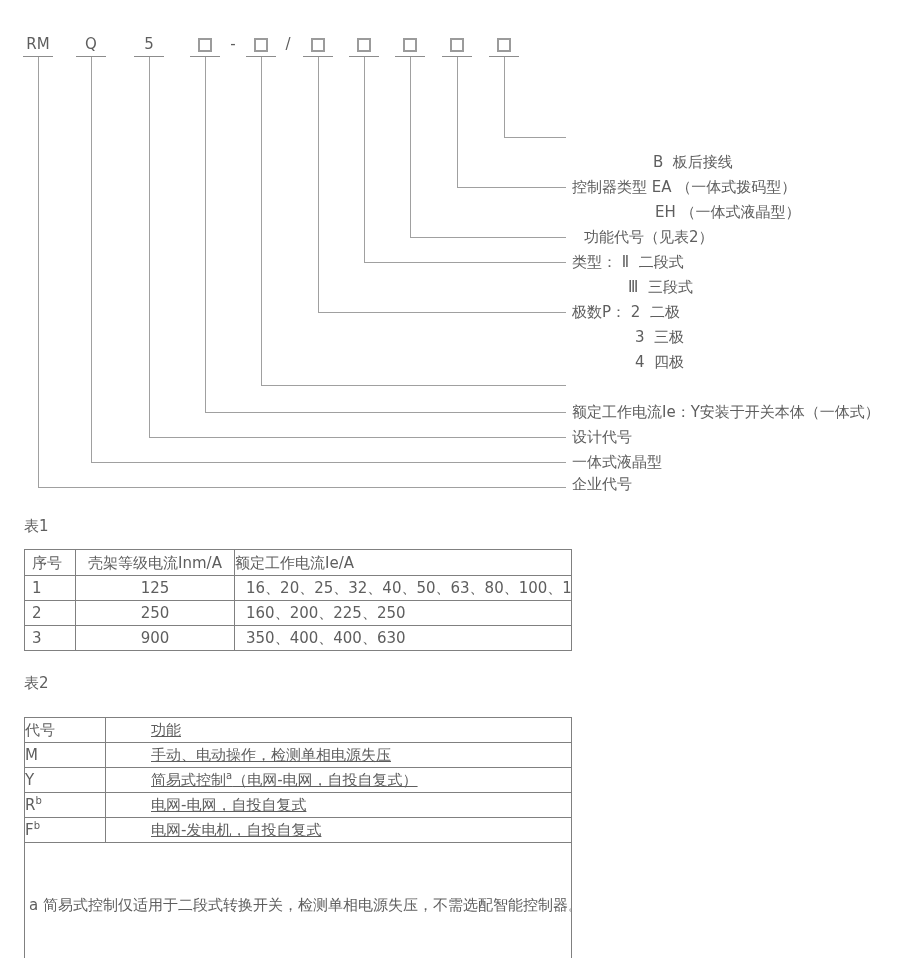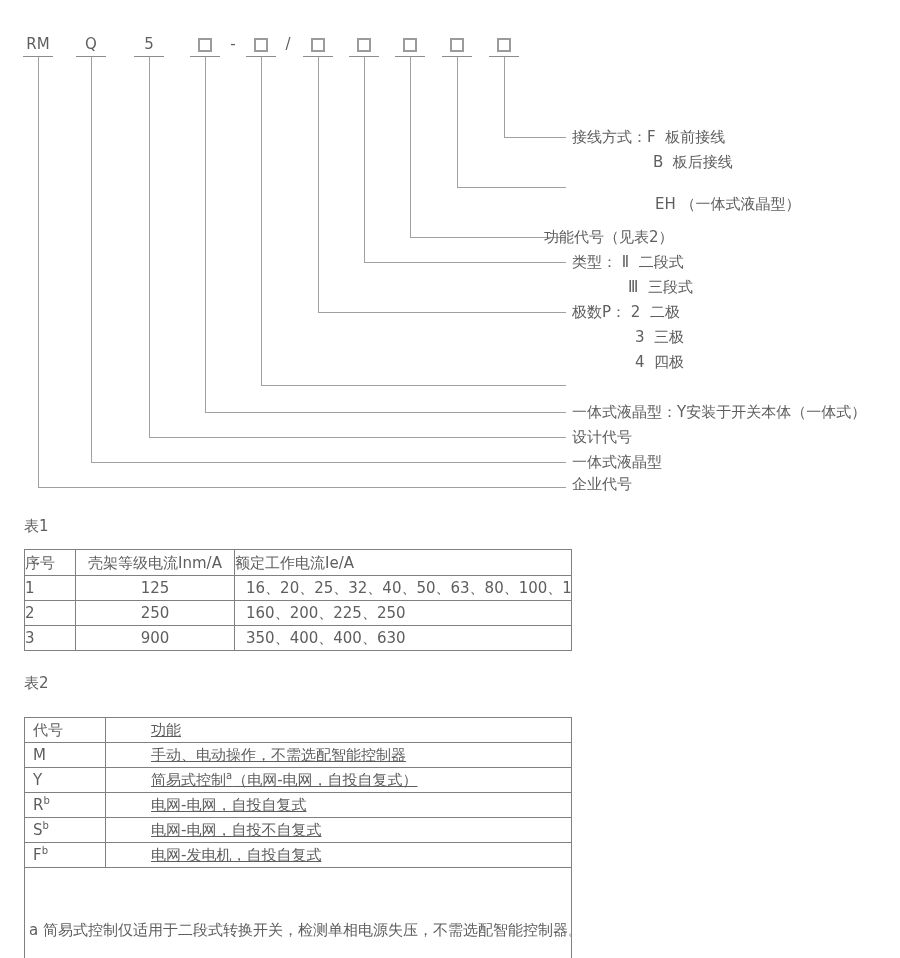--- a/index.html
+++ b/index.html
@@ -35,26 +35,26 @@
   .cap { position:absolute; font-size:15px; line-height:20px; color:#5e5e5e; }
   table.doc {
     position:absolute; border-collapse:collapse; table-layout:fixed;
     font-size:15px; color:#5e5e5e; background:#fff;
   }
   table.doc th, table.doc td {
     border:1px solid #808080; font-weight:normal; height:25px;
     padding:0; line-height:24px; white-space:pre; overflow:hidden;
     text-align:left; vertical-align:middle;
   }
-  #table1 th:first-child, #table1 td.c1 { }
+  #table1 th:first-child, #table1 td.c1 { padding-left:7px; }
   #table1 th.h2, #table1 td.c2 { text-align:center; }
   #table1 th.h3 { text-align:left; }
   #table1 td.c3 { padding-left:11px; }
   #table1 tr.hdr th { height:26px; }
-  #table2 th.h1, #table2 td.c1 { padding-left:8px; }
+  #table2 th.h1, #table2 td.c1 { }
   #table2 th.h2, #table2 td.c2 { padding-left:45px;text-decoration:underline; }
   #table2 td.fnote { padding-left:4px; height:50px; line-height:25px; vertical-align:top; }
   sup { font-size:10px; line-height:0; vertical-align:super; }
 </style>
 </head>
 <body>
 
 <div class="stage">
 
   <span class="sym" style="left:38px">RM</span>
@@ -96,30 +96,30 @@
   <span class="hl" style="left:457px;top:187px;width:109px"></span>
   <span class="hl" style="left:410px;top:237px;width:156px"></span>
   <span class="hl" style="left:364px;top:262px;width:202px"></span>
   <span class="hl" style="left:318px;top:312px;width:248px"></span>
   <span class="hl" style="left:261px;top:385px;width:305px"></span>
   <span class="hl" style="left:205px;top:412px;width:361px"></span>
   <span class="hl" style="left:149px;top:437px;width:417px"></span>
   <span class="hl" style="left:91px;top:462px;width:475px"></span>
   <span class="hl" style="left:38px;top:487px;width:528px"></span>
 
-  <div class="lbl" style="left:572px;top:125px">接线方式：F  板前接线</div>
   <div class="lbl" style="left:653px;top:150px">B  板后接线</div>
-  <div class="lbl" style="left:655px;top:192px">EH （一体式液晶型）</div>
-  <div class="lbl" style="left:544px;top:225px">功能代号（见表2）</div>
+  <div class="lbl" style="left:572px;top:175px">控制器类型 EA （一体式拨码型）</div>
+  <div class="lbl" style="left:655px;top:200px">EH （一体式液晶型）</div>
+  <div class="lbl" style="left:584px;top:225px">功能代号（见表2）</div>
   <div class="lbl" style="left:572px;top:250px">类型： Ⅱ  二段式</div>
   <div class="lbl" style="left:628px;top:275px">Ⅲ  三段式</div>
   <div class="lbl" style="left:572px;top:300px">极数P： 2  二极</div>
   <div class="lbl" style="left:635px;top:325px">3  三极</div>
   <div class="lbl" style="left:635px;top:350px">4  四极</div>
-  <div class="lbl" style="left:572px;top:400px">一体式液晶型：Y安装于开关本体（一体式）</div>
+  <div class="lbl" style="left:572px;top:400px">额定工作电流Ie：Y安装于开关本体（一体式）</div>
   <div class="lbl" style="left:572px;top:425px">设计代号</div>
   <div class="lbl" style="left:572px;top:450px">一体式液晶型</div>
   <div class="lbl" style="left:572px;top:472px">企业代号</div>
 
   <div class="cap" style="left:24px;top:516px">表1</div>
   <table class="doc" id="table1" style="left:24px;top:549px;width:547px">
     <colgroup>
         <col style="width:51px">
         <col style="width:159px">
         <col style="width:337px">
@@ -154,33 +154,29 @@
         <col style="width:81px">
         <col style="width:466px">
       </colgroup>
     <tbody>
         <tr>
       <th class="h1">代号</th>
       <th class="h2">功能</th>
     </tr>
     <tr>
       <td class="c1"><span>M</span><sup></sup></td>
-      <td class="c2"><span>手动、电动操作，不需选配智能控制器</span><sup></sup><span></span></td>
+      <td class="c2"><span>手动、电动操作，检测单相电源失压</span><sup></sup><span></span></td>
     </tr>
     <tr>
       <td class="c1"><span>Y</span><sup></sup></td>
       <td class="c2"><span>简易式控制</span><sup>a</sup><span>（电网-电网，自投自复式）</span></td>
     </tr>
     <tr>
       <td class="c1"><span>R</span><sup>b</sup></td>
       <td class="c2"><span>电网-电网，自投自复式</span><sup></sup><span></span></td>
-    </tr>
-    <tr>
-      <td class="c1"><span>S</span><sup>b</sup></td>
-      <td class="c2"><span>电网-电网，自投不自复式</span><sup></sup><span></span></td>
     </tr>
     <tr>
       <td class="c1"><span>F</span><sup>b</sup></td>
       <td class="c2"><span>电网-发电机，自投自复式</span><sup></sup><span></span></td>
     </tr>
     <tr>
       <td class="fnote" colspan="2">
         <div>a 简易式控制仅适用于二段式转换开关，检测单相电源失压，不需选配智能控制器。</div>
         
       </td>

